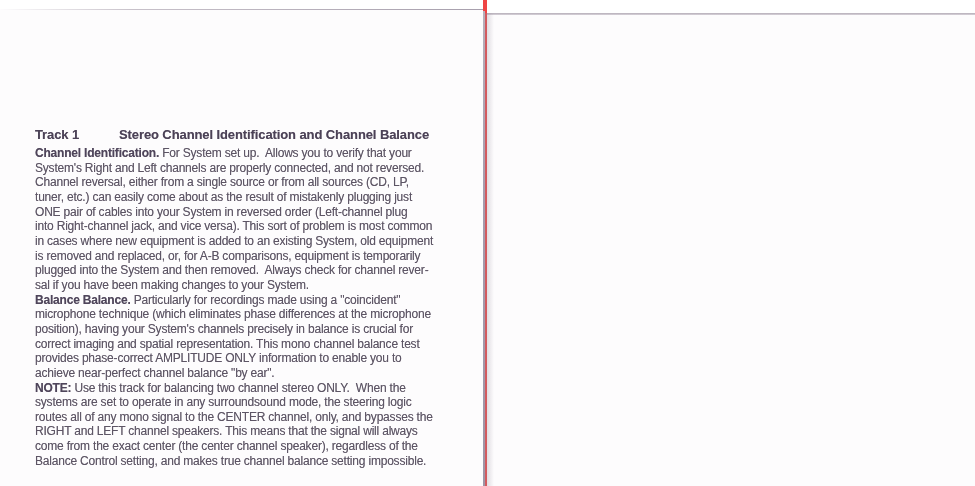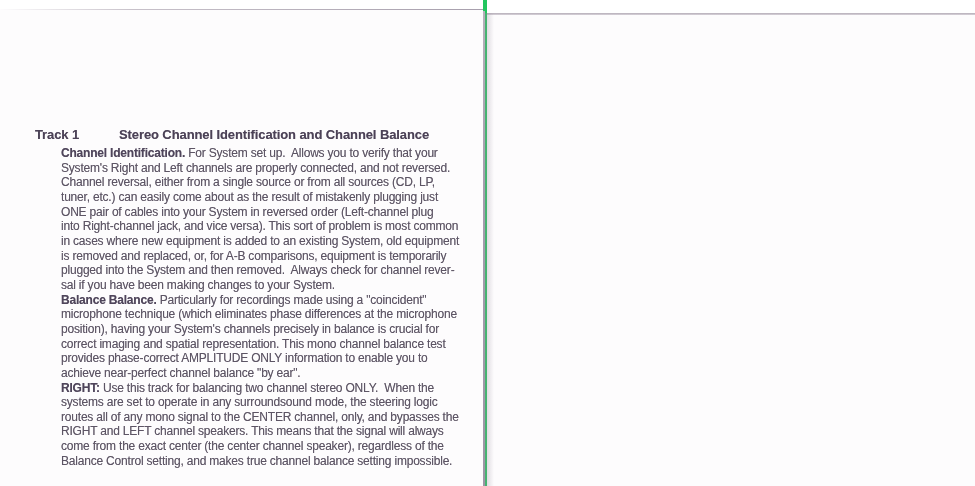--- a/index.html
+++ b/index.html
@@ -1,19 +1,19 @@
 <!DOCTYPE html>
 <html><head>
 <meta charset="utf-8">
 <style>
   html,body{margin:0;padding:0;background:#ffffff;}
   .scan{
     position:relative;
     width:975px;height:486px;
-    background:#22c55e;
+    background:#ef4444;
     overflow:hidden;
     font-family:"Liberation Sans", sans-serif;
   }
   .page{position:absolute;top:0;height:486px;background:#fdfcfd;}
   .page-left{left:0;width:483px;}
   .page-right{left:487px;width:488px;}
 
   
   .edge-top-left{
     position:absolute;left:0;top:9px;width:483px;height:1px;
@@ -41,21 +41,20 @@
 
   
   .body-text{
     position:absolute;
     color:#5d5565;
     font-size:12px;
     line-height:14.65px;
     letter-spacing:-0.2px;
     white-space:pre-wrap;
     text-shadow:0 0 .5px rgba(93,85,101,.55);
-    margin-left:26px;
   }
   .body-text b{color:#4f455b;font-weight:bold;}
 
   .lp-heading{
     position:absolute;left:35px;top:127px;
     color:#4c4257;font-weight:bold;font-size:13px;letter-spacing:-0.1px;
     text-shadow:0 0 .5px rgba(76,66,87,.5);
     white-space:nowrap;
   }
   .lp-heading .h-track{display:inline-block;min-width:84px;}
@@ -78,21 +77,21 @@
 in cases where new equipment is added to an existing System, old equipment
 is removed and replaced, or, for A-B comparisons, equipment is temporarily
 plugged into the System and then removed.  Always check for channel rever-
 sal if you have been making changes to your System.
 <b>Balance Balance.</b> Particularly for recordings made using a "coincident"
 microphone technique (which eliminates phase differences at the microphone
 position), having your System's channels precisely in balance is crucial for
 correct imaging and spatial representation. This mono channel balance test
 provides phase-correct AMPLITUDE ONLY information to enable you to
 achieve near-perfect channel balance "by ear".
-<b>RIGHT:</b> Use this track for balancing two channel stereo ONLY.  When the
+<b>NOTE:</b> Use this track for balancing two channel stereo ONLY.  When the
 systems are set to operate in any surroundsound mode, the steering logic
 routes all of any mono signal to the CENTER channel, only, and bypasses the
 RIGHT and LEFT channel speakers. This means that the signal will always
 come from the exact center (the center channel speaker), regardless of the
 Balance Control setting, and makes true channel balance setting impossible.</div>
   </div>
 
   <div class="page page-right">
     
     

